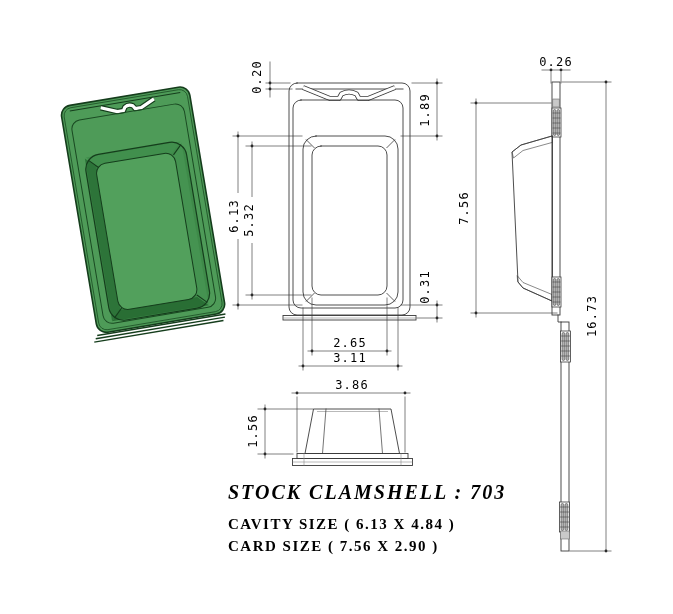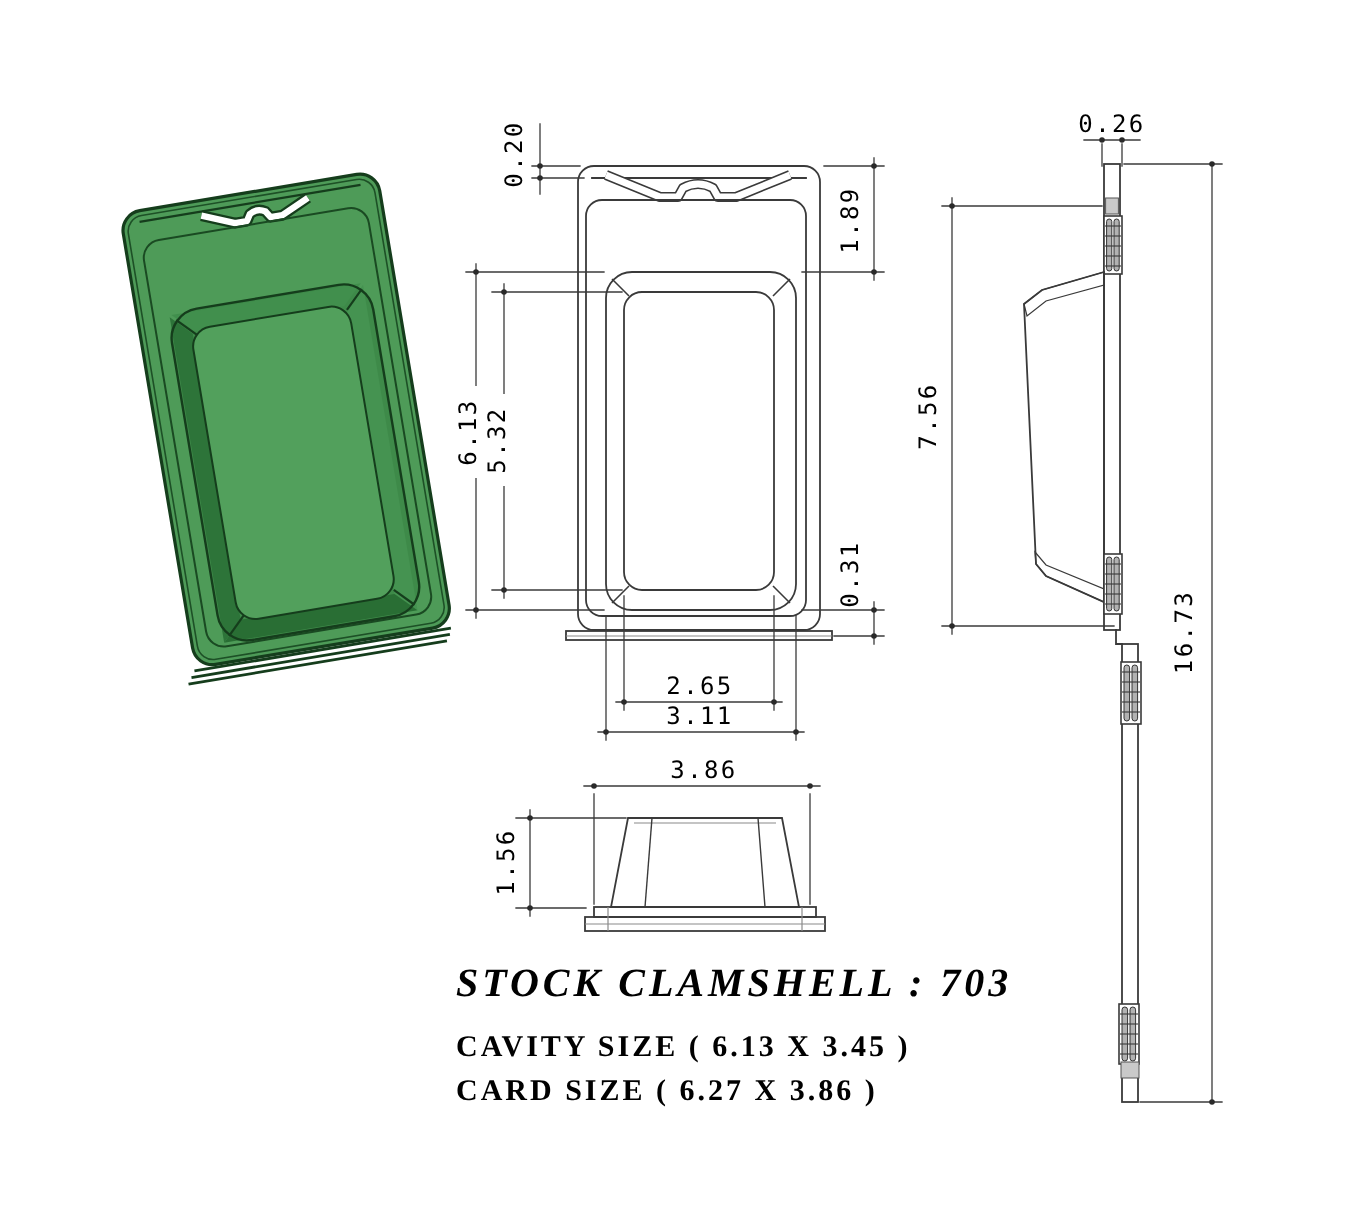--- a/index.html
+++ b/index.html
@@ -254,17 +254,17 @@
       <line class="dim" x1="606" y1="82" x2="606" y2="551"></line>
       <circle class="tick" cx="606" cy="82" r="1.4"></circle>
           <circle class="tick" cx="606" cy="551" r="1.4"></circle>
       <text class="dimtxt" transform="rotate(-90 596 316)" x="596" y="316" text-anchor="middle">16.73</text>
     </g>
   </g>
 </svg>
 
 <div>
   <div class="t1">STOCK CLAMSHELL : 703</div>
-  <div class="t2">CAVITY SIZE ( 6.13 X 3.45 )</div>
-  <div class="t3">CARD SIZE ( 6.27 X 3.86 )</div>
+  <div class="t2">CAVITY SIZE ( 6.13 X 4.84 )</div>
+  <div class="t3">CARD SIZE ( 7.56 X 2.90 )</div>
 </div>
 
 </div>
 
 </body></html>

